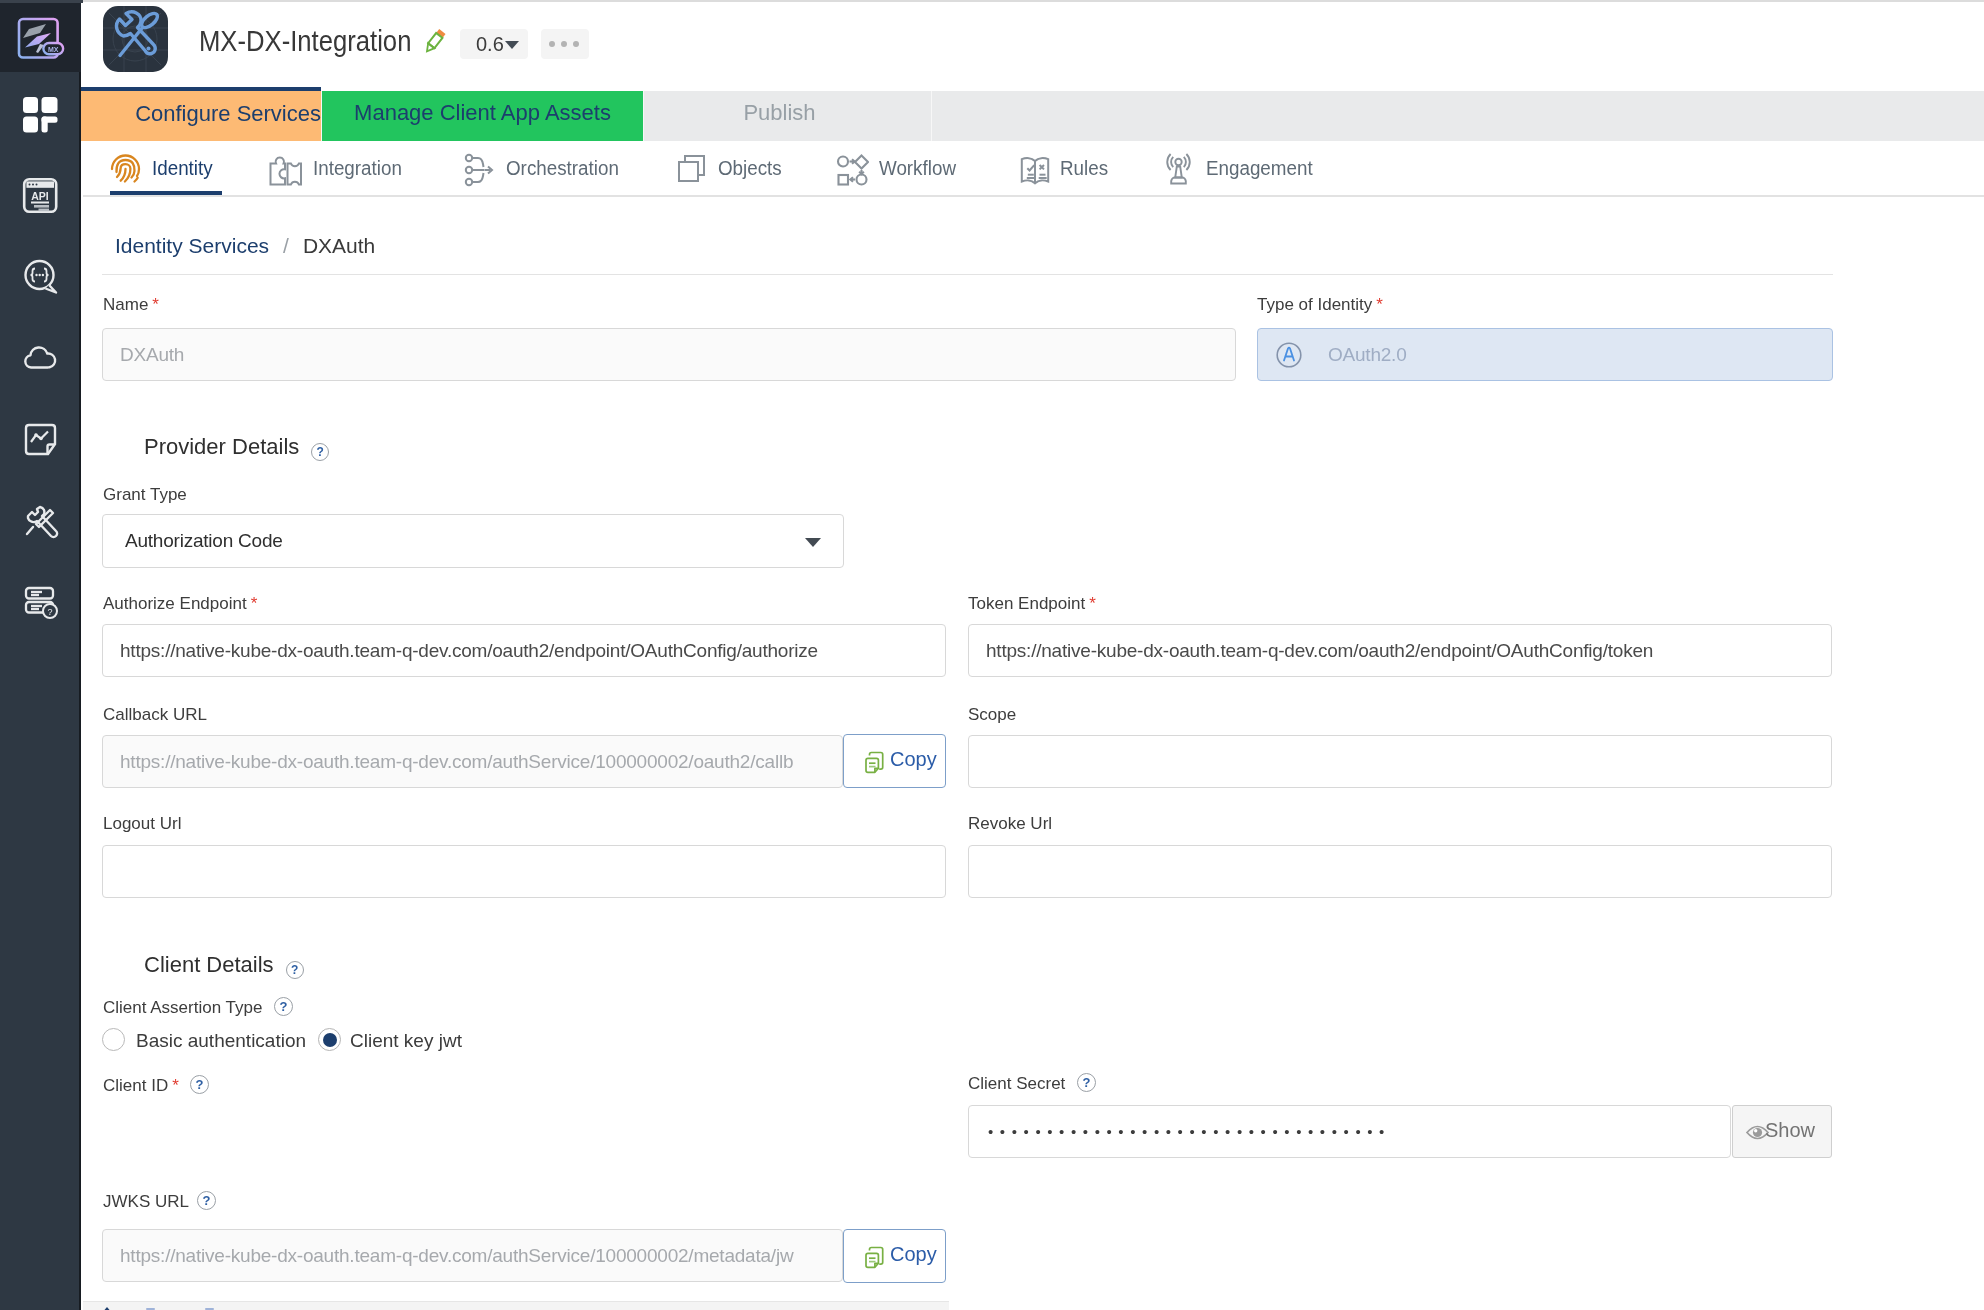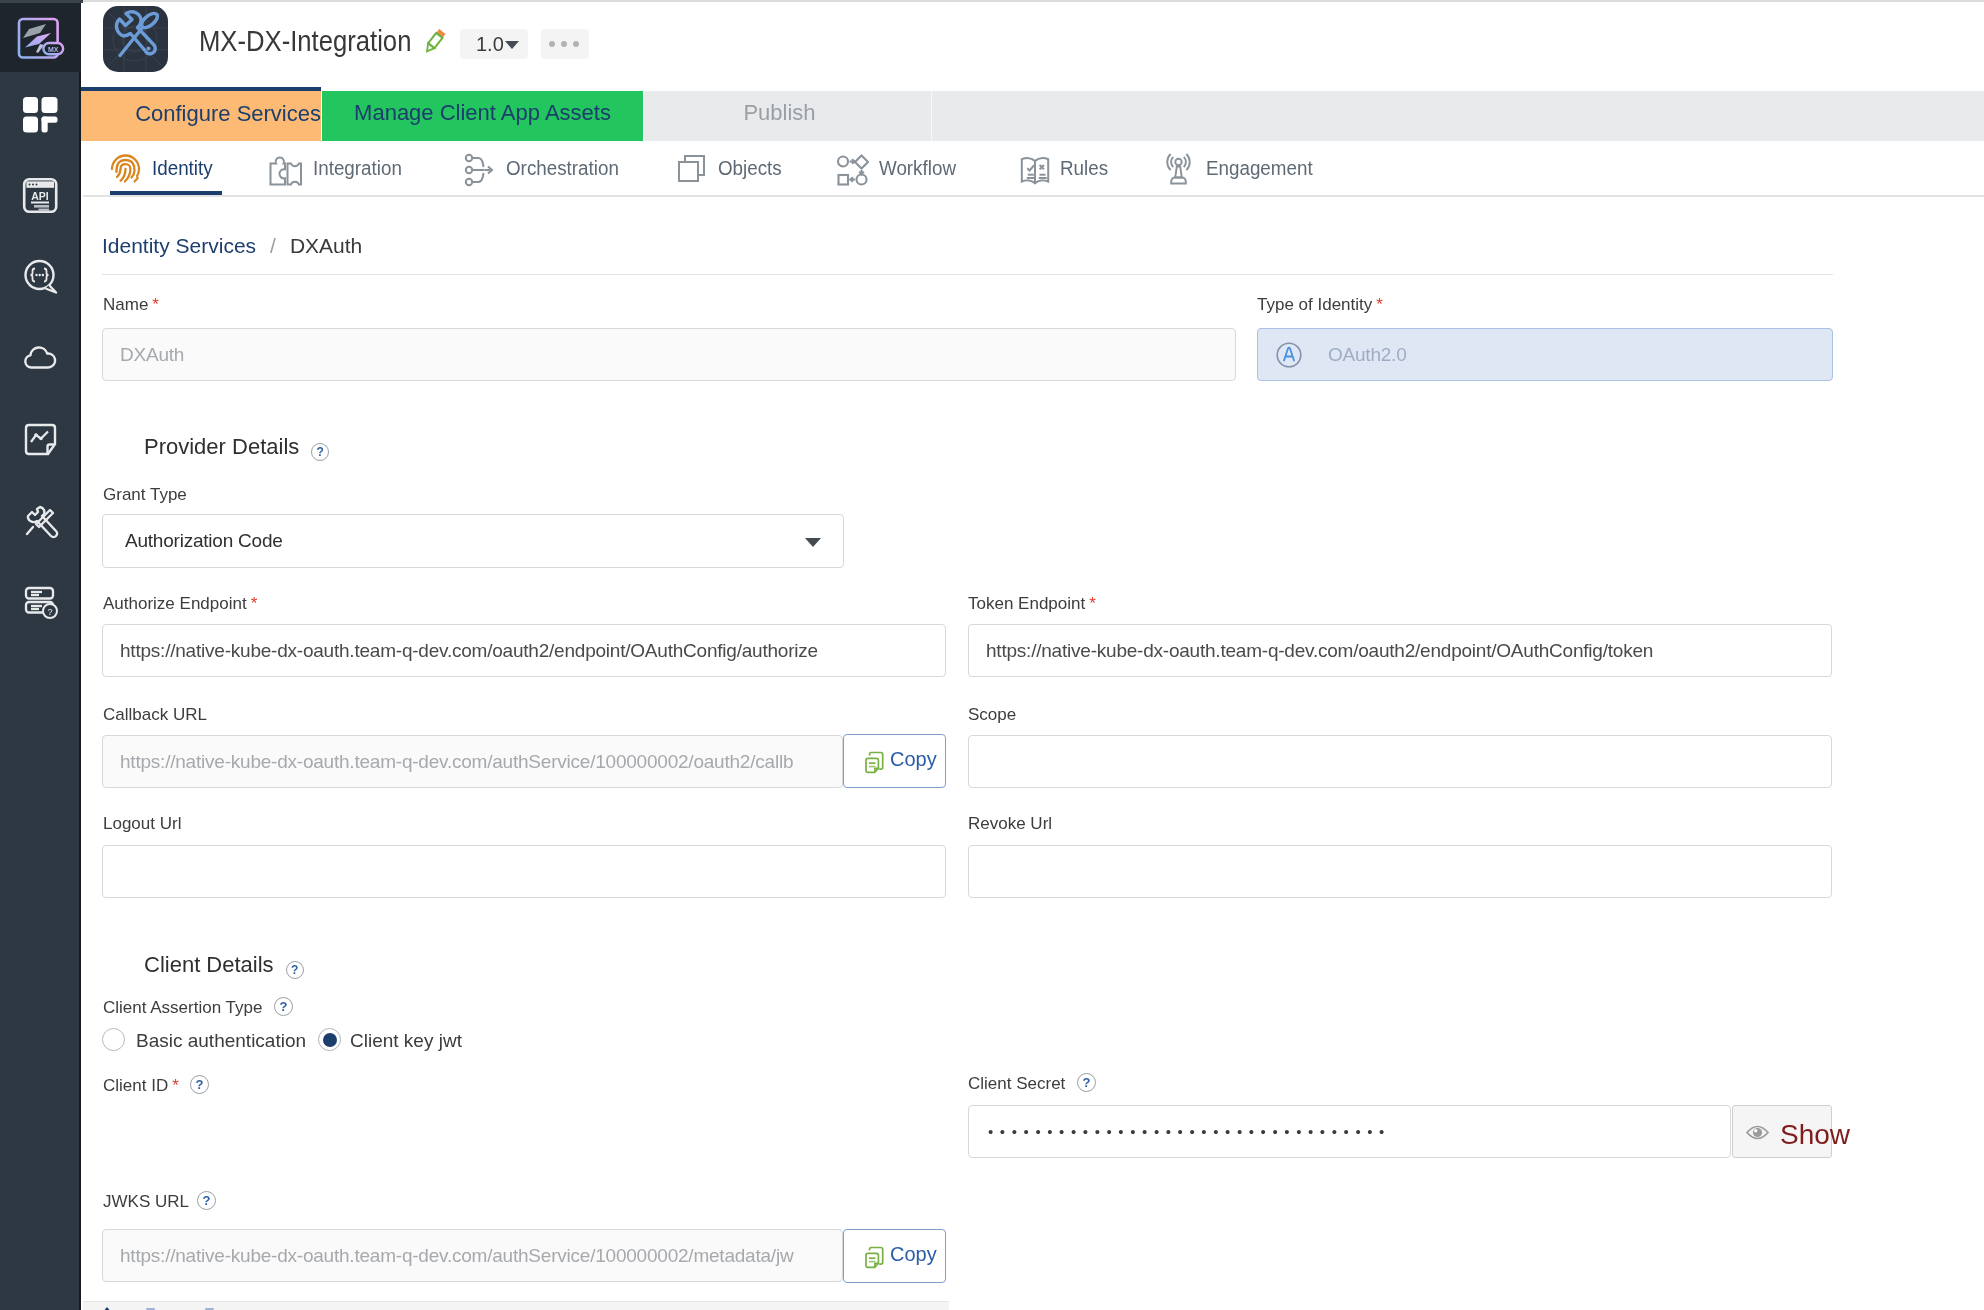--- a/index.html
+++ b/index.html
@@ -29,21 +29,21 @@
 .tab-i span { display:inline-block; margin-top:9px; font-size:22px; }
 
 #subtabs { position:absolute; left:83px; top:141px; width:1901px; height:56px; background:#fff; border-bottom:2px solid #e2e2e2; }
 .st { position:absolute; top:0; height:54px; }
 .st svg { position:absolute; top:12px; left:0; }
 .st span { position:absolute; top:16px; font-size:20px; color:#5e6a75; white-space:nowrap; transform:scaleX(0.94); transform-origin:left top; }
 #st-identity span { color:#1c3e6d; }
 #st-underline { position:absolute; left:27px; top:50px; width:112px; height:4px; background:#1c3e6d; }
 
 #crumb { position:absolute; left:102px; top:234px; font-size:21px; }
-#crumb .lnk { color:#1c3e6d; } #crumb .sep { color:#9aa0a6; padding:0 14px; } #crumb .cur { color:#3a3a3a; }
+#crumb .lnk { color:#1c3e6d;margin-left:13px; } #crumb .sep { color:#9aa0a6; padding:0 14px; } #crumb .cur { color:#3a3a3a; }
 #crumbline { position:absolute; left:102px; top:274px; width:1731px; height:1px; background:#e3e3e3; }
 
 .lbl { position:absolute; font-size:17px; color:#3d3d3d; white-space:nowrap; }
 .lbl .req { color:#e03c31; padding-left:4px; }
 .inp { position:absolute; height:53px; background:#fff; border:1px solid #d8d8d8; border-radius:4px; font-size:19px; letter-spacing:-0.22px; color:#4a4a4a; line-height:51px; padding-left:17px; white-space:nowrap; overflow:hidden; }
 .inp.dis { background:#fafafa; color:#a6a9ad; }
 .hd { position:absolute; font-size:22px; color:#2f2f2f;margin-left:41px; }
 .qm { display:inline-block; vertical-align:-2px; margin-left:12px; width:18px; height:18px; border:1.5px solid #9aa0a6; border-radius:50%; text-align:center; font-size:12px; line-height:16px; color:#2e5fa3; font-weight:bold; }
 .qm2 { position:absolute; width:19px; height:19px; border:1.5px solid #9aa0a6; border-radius:50%; text-align:center; font-size:13px; line-height:17px; color:#2e5fa3; font-weight:bold; }
 .copybtn { position:absolute; width:103px; height:54px; background:#fff; border:1px solid #7d9fc9; border-radius:4px; }
@@ -166,21 +166,21 @@
 </div>
 <div id="title">MX-DX-Integration</div>
 <svg width="24" height="28" viewBox="0 0 24 28" style="position:absolute;left:423px;top:27px">
   <g transform="rotate(38 12 14)">
     <rect x="8" y="2" width="8" height="5" fill="#ef8b41"></rect>
     <rect x="8" y="7" width="8" height="13" fill="none" stroke="#6cb33f" stroke-width="2"></rect>
     <path d="M8 20 h8 l-4 7 z" fill="none" stroke="#6cb33f" stroke-width="1.8"></path>
   </g>
 </svg>
 <div id="verbtn">
-      <span>1.0</span>
+      <span>0.6</span>
       <div id="vercaret"></div>
     </div>
 <div id="morebtn">
   <div class="mdot" style="left:8px"></div>
       <div class="mdot" style="left:20px"></div>
       <div class="mdot" style="left:32px"></div>
 </div>
 
 <div id="tabbar">
   <div class="tab-i" style="left:238px;width:322px;background:#22c55e"><span style="color:#1c3e6d">Manage Client App Assets</span></div>
@@ -340,21 +340,21 @@
 <div class="qm2" style="left:190px;top:1075px">?</div>
 <div class="lbl" style="left:968px;top:1074px">Client Secret</div>
 <div class="qm2" style="left:1077px;top:1073px">?</div>
 <div class="inp" style="left:968px;top:1105px;width:763px;font-size:15px;letter-spacing:6.6px;color:#3c3c3c;padding-left:19px">••••••••••••••••••••••••••••••••••</div>
 <div style="position:absolute;left:1732px;top:1105px;width:100px;height:53px;background:#f5f5f5;border:1px solid #cfcfcf;border-radius:3px">
   <svg width="23" height="15" viewBox="0 0 23 15" style="position:absolute;left:13px;top:19px">
     <path d="M1 7.5 Q11.5 -4.5 22 7.5 Q11.5 19.5 1 7.5 z" fill="none" stroke="#9b9b9b" stroke-width="1.7"></path>
     <circle cx="11.5" cy="7.5" r="4.6" fill="#9b9b9b"></circle>
     <circle cx="9.7" cy="5.8" r="1.7" fill="#fff"></circle>
   </svg>
-  <span style="position:absolute;left:47px;top:13px;font-size:28px;color:#7f1d1d">Show</span>
+  <span style="position:absolute;left:32px;top:13px;font-size:20px;color:#737373">Show</span>
 </div>
 
 <div class="lbl" style="left:103px;top:1192px">JWKS URL</div>
 <div class="qm2" style="left:197px;top:1191px">?</div>
 <div class="inp dis" style="left:102px;top:1229px;width:741px">https://native-kube-dx-oauth.team-q-dev.com/authService/100000002/metadata/jw</div>
 <div class="copybtn" style="left:843px;top:1229px">
   <svg width="21" height="23" viewBox="0 0 21 23">
     <g fill="none" stroke="#78b043" stroke-width="1.7" stroke-linejoin="round">
       <path d="M5.5 4.6 V3.4 q0-1.9 1.9-1.9 h9.4 q1.9 0 1.9 1.9 v12.8 q0 1.9 -1.9 1.9 h-1.6"></path>
       <path d="M2 9.3 q0-1.9 1.9-1.9 h8.6 q1.9 0 1.9 1.9 v8 l-3.5 4 H3.9 q-1.9 0 -1.9 -1.9 z" fill="#fff"></path>

